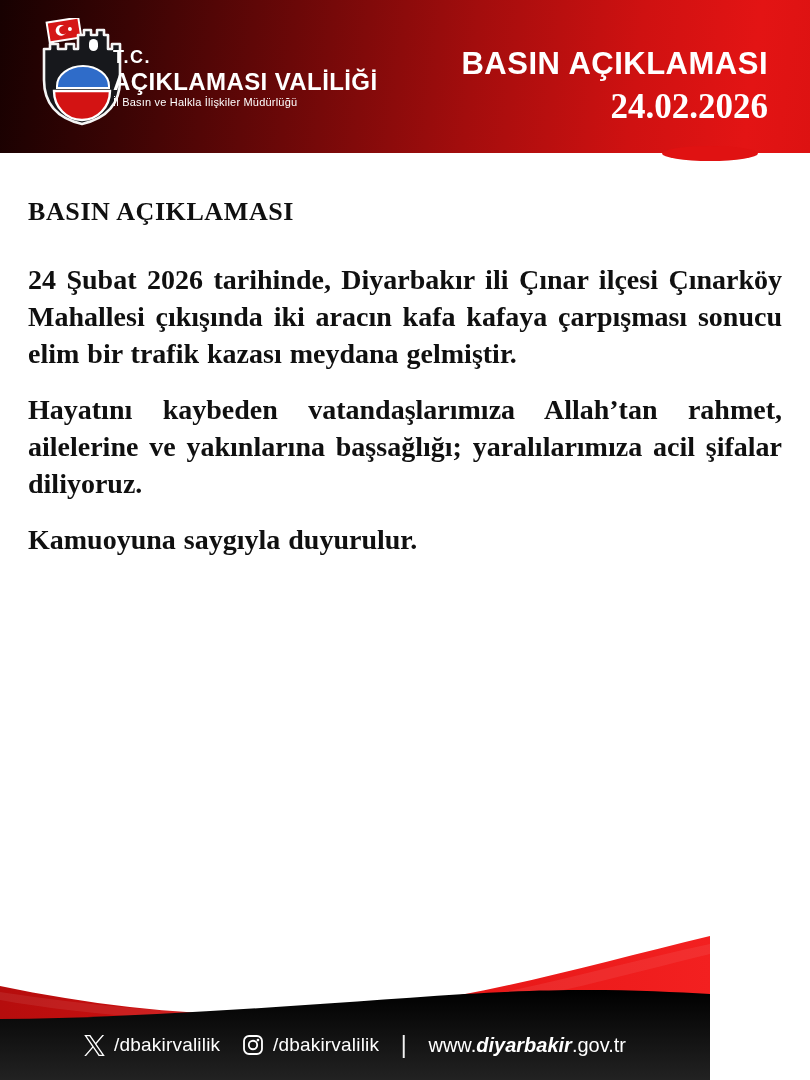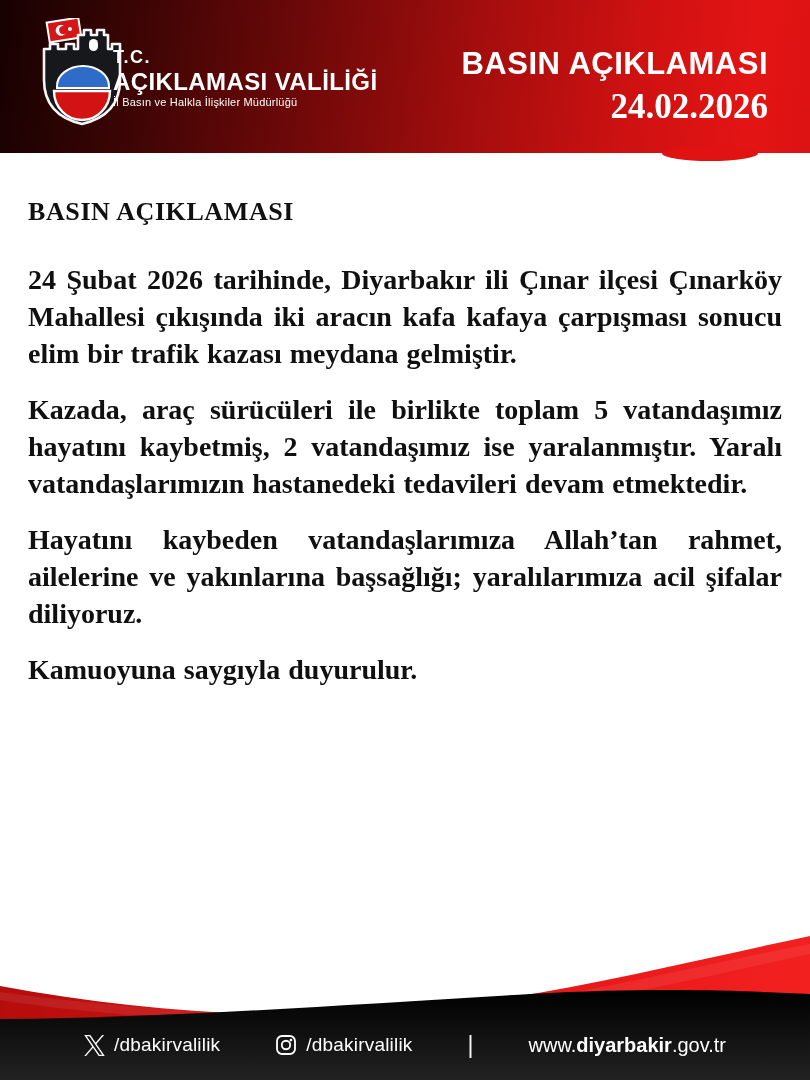--- a/index.html
+++ b/index.html
@@ -93,21 +93,21 @@
     text-align: justify;
     word-spacing: 1px;
   }
   .doc-body p.justify-last { text-align-last: justify; }
 
   
   .footer {
     position: absolute;
     left: 0;
     bottom: 0;
-    width: 810px;
+    width: 710px;
     height: 150px;
   }
   .waves { position: absolute; inset: 0; width: 100%; height: 100%; }
   .social-row {
     position: absolute;
     left: 0;
     right: 0;
     bottom: 11px;
     height: 48px;
     display: flex;
@@ -120,21 +120,21 @@
     display: flex;
     align-items: center;
     gap: 9px;
     font-size: 19px;
     letter-spacing: 0.2px;
     white-space: nowrap;
   }
   .social-item svg { display: block; }
   .social-sep { font-size: 23px; font-weight: 300; opacity: 0.95; }
   .website { font-size: 20px; white-space: nowrap; }
-  .website b { font-weight: bold; }
+  .website b { font-weight: bold; font-style: italic; }
 </style>
 </head>
 <body>
 
 <div class="page">
 
   <header class="header">
 
     <div class="logo-wrap">
       <svg viewBox="0 0 94 114" width="94" height="114">
@@ -173,21 +173,20 @@
       <div class="banner-title">BASIN AÇIKLAMASI</div>
       <div class="banner-date">24.02.2026</div>
     </div>
 
     <div class="header-bump"></div>
   </header>
 
   <main class="doc-body">
     <h1 class="doc-title">BASIN AÇIKLAMASI</h1>
     <p>24 Şubat 2026 tarihinde, Diyarbakır ili Çınar ilçesi Çınarköy Mahallesi çıkışında iki aracın kafa kafaya çarpışması sonucu elim bir trafik kazası meydana gelmiştir.</p>
-    <p>Kazada, araç sürücüleri ile birlikte toplam 5 vatandaşımız hayatını kaybetmiş, 2 vatandaşımız ise yaralanmıştır. Yaralı vatandaşlarımızın hastanedeki tedavileri devam etmektedir.</p>
     <p class="justify-last">Hayatını kaybeden vatandaşlarımıza Allah’tan rahmet, ailelerine ve yakınlarına başsağlığı; yaralılarımıza acil şifalar diliyoruz.</p>
     <p>Kamuoyuna saygıyla duyurulur.</p>
   </main>
 
   <footer class="footer">
     <svg class="waves" viewBox="0 0 810 150" preserveAspectRatio="none">
       <defs>
         <linearGradient id="redg" x1="0" y1="0" x2="1" y2="0">
           <stop offset="0" stop-color="#b50d0d"></stop>
           <stop offset="0.45" stop-color="#e01212"></stop>

